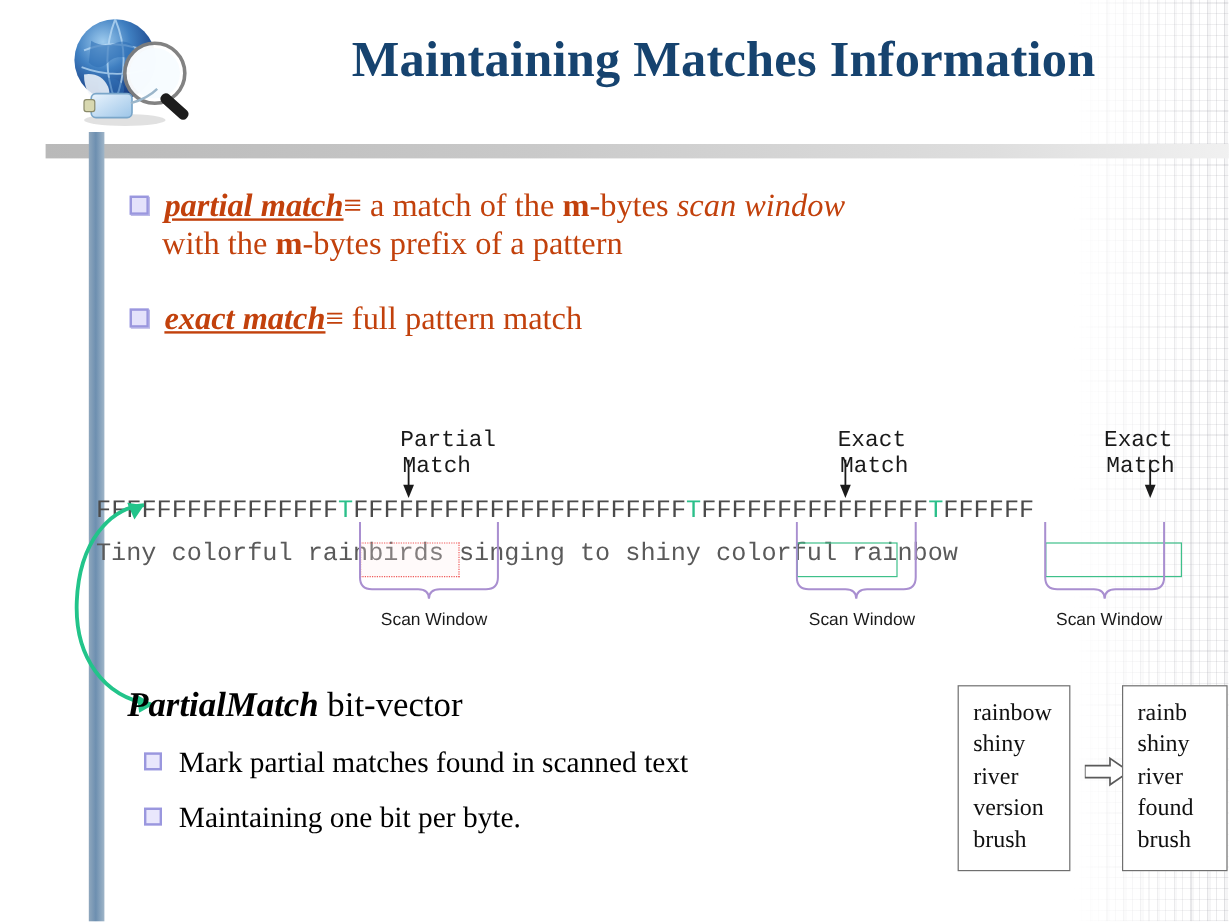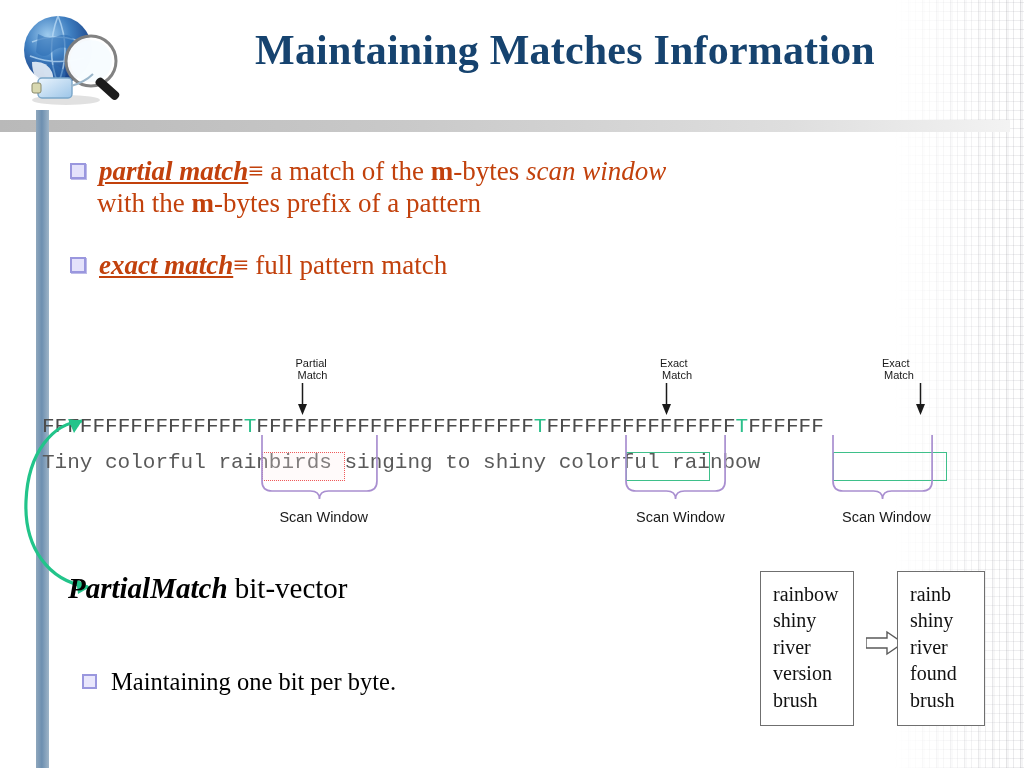--- a/index.html
+++ b/index.html
@@ -12,21 +12,21 @@
   #bg-texture{
     position:absolute;top:0;right:0;width:130px;height:768px;
     background-image:
       repeating-linear-gradient(0deg, rgba(140,140,150,.16) 0 1px, transparent 1px 9px),
       repeating-linear-gradient(90deg, rgba(140,140,150,.20) 0 1px, transparent 1px 7px),
       repeating-linear-gradient(90deg, rgba(150,150,160,.10) 0 3px, transparent 3px 14px);
     -webkit-mask-image:linear-gradient(to left, rgba(0,0,0,1), rgba(0,0,0,0) 100%);
     mask-image:linear-gradient(to left, rgba(0,0,0,1), rgba(0,0,0,0) 100%);
     pointer-events:none;
   }
-  #slide{position:absolute;inset:0;}
+  #slide{position:absolute;inset:0;margin-left:38px;}
 
   
   #logo{position:absolute;left:8px;top:4px;width:120px;height:110px;}
   #title{
     position:absolute;left:140px;top:28px;width:850px;
     font-family:"Liberation Serif", serif;
     font-size:42px;font-weight:bold;color:#16436f;
     letter-spacing:.2px;line-height:1.05;
     text-align:center;
   }
@@ -51,22 +51,22 @@
   .mb{font-weight:bold;}
   .it{font-style:italic;}
 
   #b1{left:70px;top:156px;width:930px;}
   #b1 .cont{display:block;margin-left:27px;}
   #b2{left:70px;top:250px;width:930px;}
 
   
   #diagram{position:absolute;left:0;top:355px;width:1024px;height:195px;}
   .callout{
-    position:absolute;font-family:Liberation Sans, sans-serif;
-    font-size:11px;color:#1a1a1a;line-height:1.12;white-space:nowrap;
+    position:absolute;font-family:Liberation Mono, monospace;
+    font-size:19px;color:#1a1a1a;line-height:1.12;white-space:nowrap;
   }
   .arrowdown{position:absolute;width:11px;height:33px;}
 
   .fline{
     position:absolute;left:42px;top:60px;
     font-family:"Liberation Mono", monospace;
     font-size:21px;letter-spacing:0px;color:#4b4b4b;white-space:pre;
   }
   .tline{
     position:absolute;left:42px;top:96px;
@@ -203,20 +203,23 @@
   </div>
 
   <svg id="greenarrow" viewBox="0 0 80 195">
     <path d="M62 16 C 34 18, 8 46, 6 96 C 4 142, 28 176, 68 182" stroke="#22c48a" stroke-width="3.2" fill="none"></path>
     <polygon points="62,16 48,14 54,28" fill="#22c48a"></polygon>
     <polygon points="70,182 56,174 58,189" fill="#22c48a"></polygon>
   </svg>
 
   <div id="pm-head"><b>PartialMatch</b><span> bit-vector</span></div>
 
+  <div id="s1" class="lvl2">
+    <span class="bsq2"></span><span>Mark partial matches found in scanned text</span>
+  </div>
   <div id="s2" class="lvl2">
     <span class="bsq2"></span><span>Maintaining one bit per byte.</span>
   </div>
 
   <div id="wb1" class="wordbox">
       <div>rainbow</div>
       <div>shiny</div>
       <div>river</div>
       <div>version</div>
       <div>brush</div>

